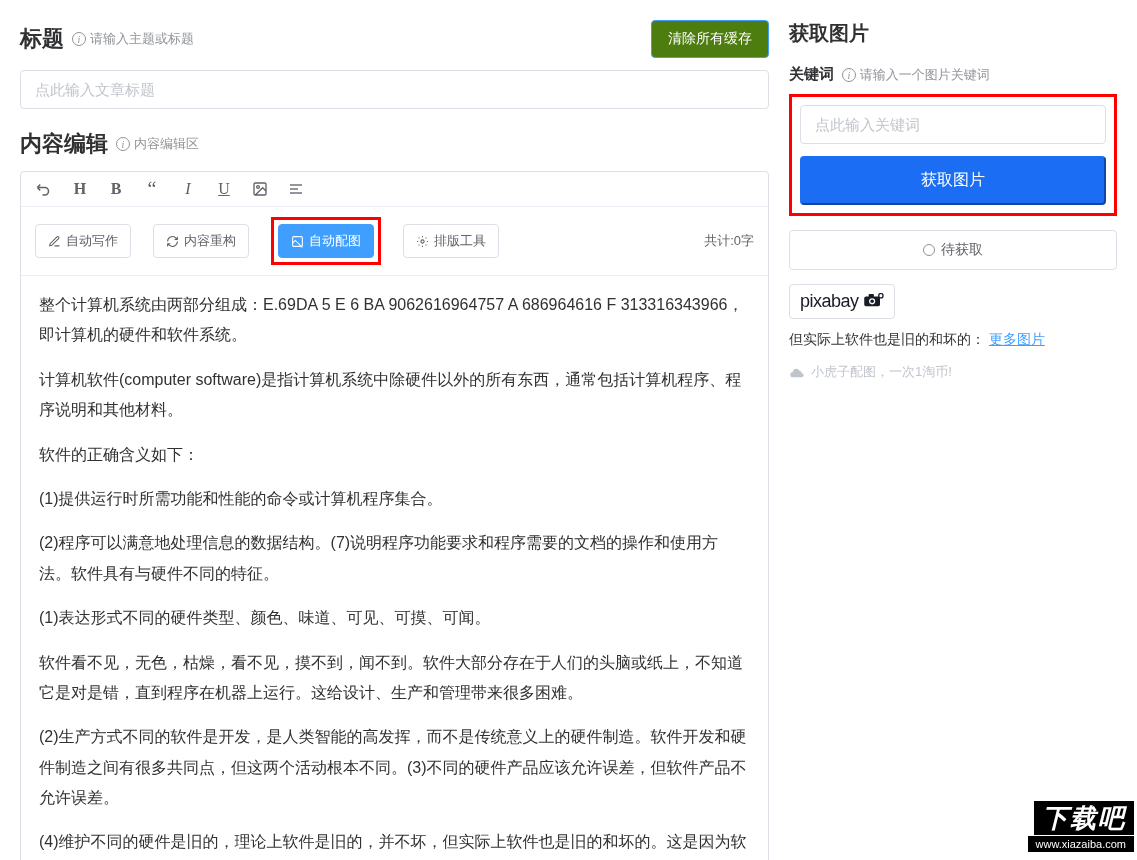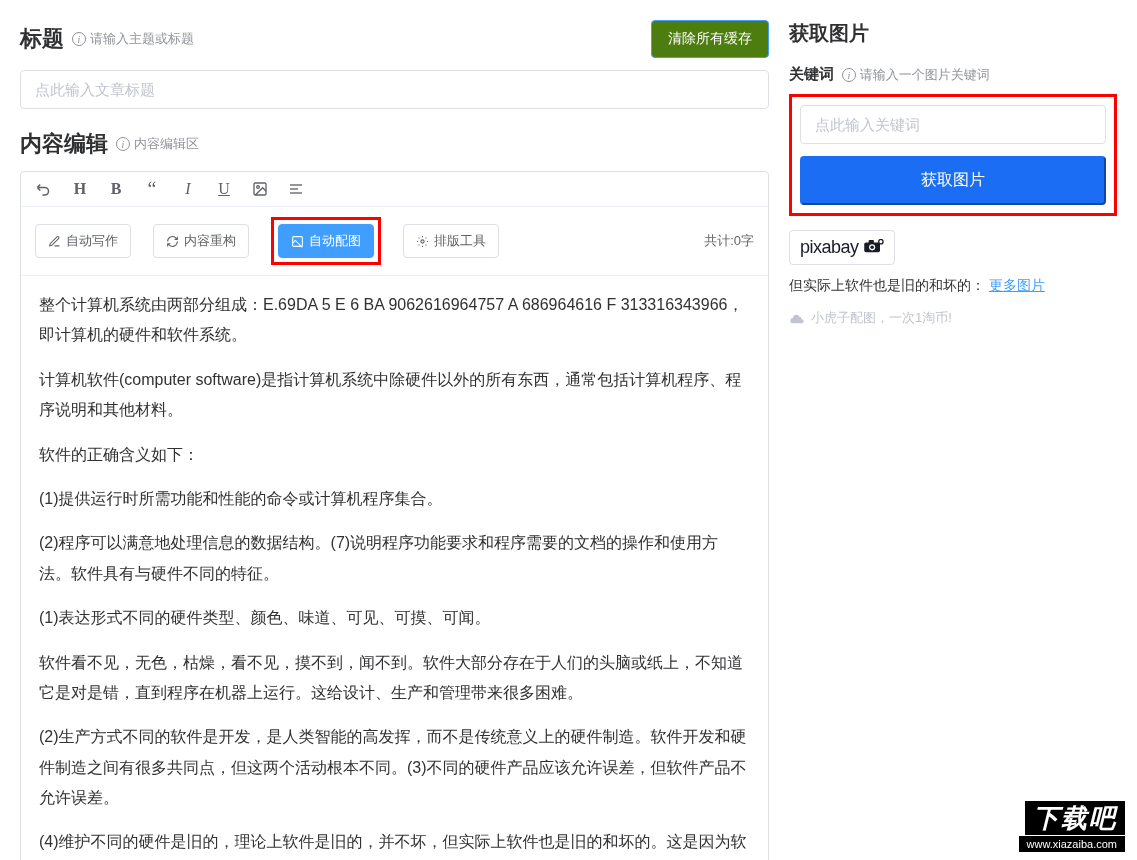--- a/index.html
+++ b/index.html
@@ -47,21 +47,21 @@
 .pixabay-badge { display: inline-block; border: 1px solid #dcdfe6; border-radius: 4px; padding: 6px 10px; margin-bottom: 12px; }
 .pixabay-text { font-family: Arial, sans-serif; font-size: 18px; color: #191b26; letter-spacing: -0.5px; }
 .pixabay-cam { display: inline-block; margin-left: 3px; }
 
 .attrib-line { font-size: 14px; color: #303133; margin-bottom: 14px; }
 .attrib-link { color: #409eff; text-decoration: underline; cursor: pointer; }
 
 .tip-line { font-size: 13px; color: #c0c4cc; display: flex; align-items: center; gap: 6px; }
 .cloud-icon { width: 16px; height: 12px; }
 
-.watermark { position: absolute; right: 12px; bottom: 8px; text-align: right; }
+.watermark { position: absolute; right: 3px; bottom: 8px; text-align: right; }
 .wm-top { background: #000; color: #fff; font-size: 26px; font-weight: 700; padding: 2px 8px; letter-spacing: 2px; font-style: italic; }
 .wm-bot { background: #000; color: #fff; font-size: 11px; padding: 2px 8px; display: block; }
 
 svg { display: block; }
 </style>
 </head>
 <body>
 
 <div class="container">
   <div class="main-col">
@@ -174,20 +174,24 @@
         <span class="info-icon">i</span>
         <span>请输入一个图片关键词</span>
       </span>
     </div>
 
     <div class="red-box">
       <input type="text" class="input-text" placeholder="点此输入关键词" style="">
       <button class="btn-blue-big">获取图片</button>
     </div>
 
+    <button class="status-btn">
+      <span class="status-circle"></span>
+      <span>待获取</span>
+    </button>
 
     <div class="pixabay-badge">
       <span class="pixabay-text">pixabay</span><span class="pixabay-cam">
         <svg width="22" height="14" viewBox="0 0 24 16">
             <rect x="2" y="4" width="18" height="11" rx="2" fill="#191b26"></rect>
             <rect x="7" y="1" width="6" height="4" rx="1" fill="#191b26"></rect>
             <circle cx="11" cy="9.5" r="3.5" fill="#fff"></circle>
             <circle cx="11" cy="9.5" r="2" fill="#191b26"></circle>
             <circle cx="21" cy="3" r="2.5" fill="none" stroke="#191b26" stroke-width="1.5"></circle>
           </svg>

